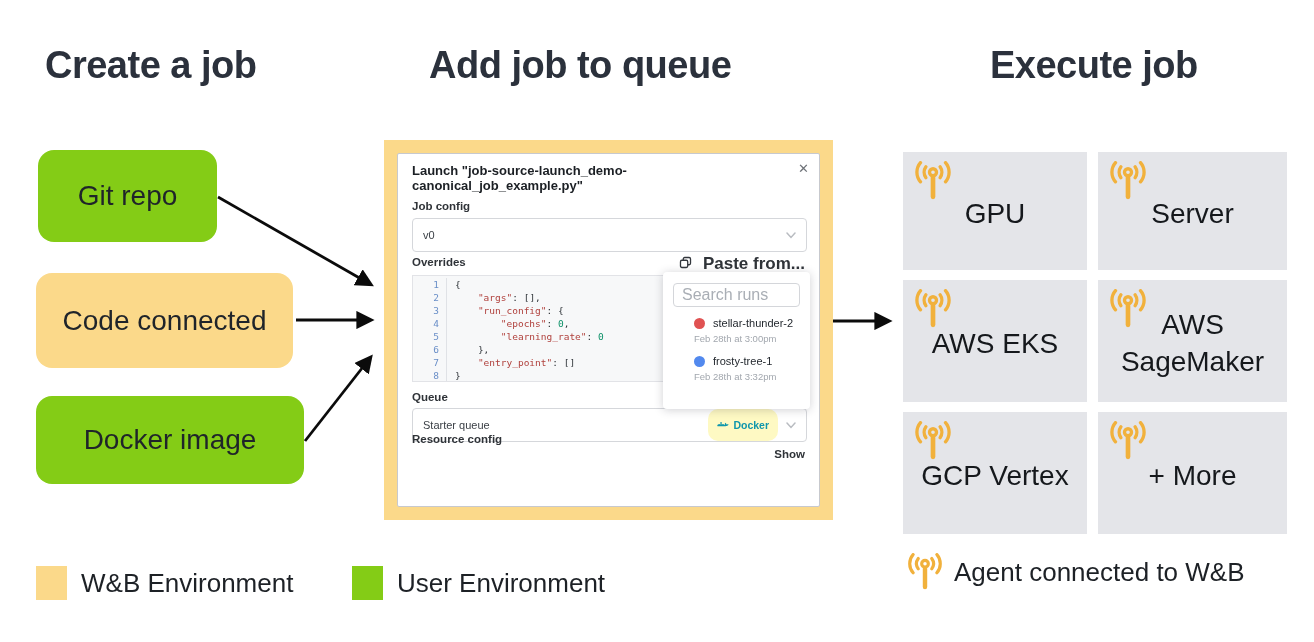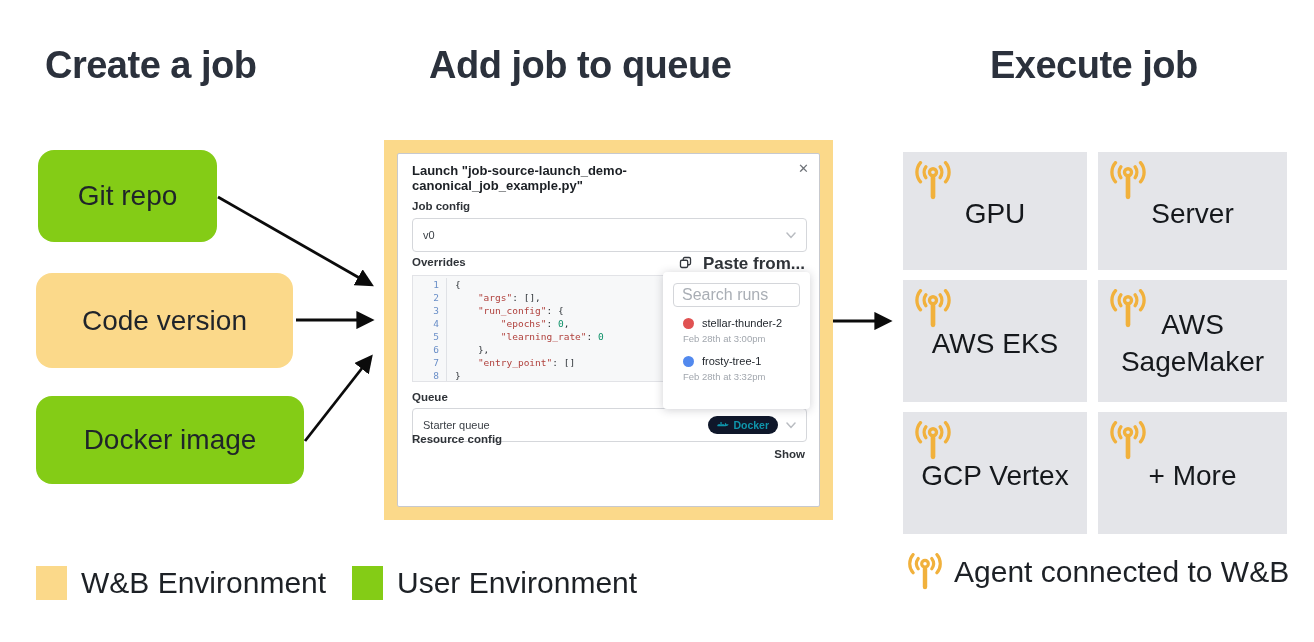--- a/index.html
+++ b/index.html
@@ -34,47 +34,47 @@
 
   
   .editor{left:14px;top:121px;width:395px;height:107px;background:#f7f8f9;border:1px solid #e2e3e7;
     box-sizing:border-box;overflow:hidden;padding-top:2px;}
   .cl{display:flex;height:13px;line-height:13px;font-family:"DejaVu Sans Mono","Liberation Mono",monospace;font-size:9.5px;}
   .ln{width:26px;padding-right:7px;text-align:right;color:#6a8fc8;border-right:1px solid #e0e2e6;flex:none;}
   .lc{white-space:pre;padding-left:8px;}
   .tok-p{color:#2e3338;} .tok-k{color:#b0403c;} .tok-n{color:#0d9168;}
 
   
-  .pill{display:flex;align-items:center;gap:4px;background:#0f172a;color:#0f96ac;border-radius:10px;
-    height:18px;padding:0 9px;font-size:10.5px;font-weight:700;}
+  .pill{display:flex;align-items:center;gap:4px;background:#fef9c3;color:#0f96ac;border-radius:10px;
+    height:32px;padding:0 9px;font-size:10.5px;font-weight:700;}
   .pill svg{width:12px;height:10px;}
   .showlink{font-size:11.5px;font-weight:700;color:#2f3338;cursor:pointer;}
 
   
   .popup{left:663px;top:272px;width:147px;height:137px;background:#fff;border-radius:4px;z-index:6;
     box-shadow:0 1px 10px rgba(40,40,60,.22);}
   .search{position:absolute;left:10px;top:11px;width:127px;height:24px;border:1px solid #d4d6da;border-radius:4px;
     box-sizing:border-box;font-size:16px;padding:0 8px;color:#3c4147;outline:none;font-family:inherit;}
   .search::placeholder{color:#a9aeb5;}
-  .runlist{position:absolute;left:8px;top:40px;width:147px;}
+  .runlist{position:absolute;left:0;top:40px;width:147px;padding-left:19px;}
   .runitem{padding:5px 12px 6px;cursor:pointer;}
   .runrow{display:flex;align-items:center;gap:8px;}
   .rundot{width:11px;height:11px;border-radius:50%;flex:none;}
   .runname{font-size:11px;color:#24292f;}
   .runtime{font-size:9.5px;color:#a2a7ae;margin-top:4px;}
 
   
   .targets{left:903px;top:152px;display:grid;grid-template-columns:184px 189px;
     grid-template-rows:118px 122px 122px;gap:10px 11px;}
   .target{position:relative;background:#e4e5e9;display:flex;align-items:center;justify-content:center;
     text-align:center;font-size:28px;line-height:1.32;color:#15181c;padding:6px 4px 0;box-sizing:border-box;}
   .target .ant{position:absolute;left:10px;top:8px;width:40px;height:42px;color:#f1b13c;}
 
   
-  .lgd{display:flex;align-items:center;gap:14px;font-size:30px;color:#1d2126;}
+  .lgd{display:flex;align-items:center;gap:14px;font-size:26px;color:#1d2126;}
   .swatch{width:31px;height:34px;flex:none;}
   .lgd .ant{width:38px;height:40px;color:#f1b13c;flex:none;}
 </style>
 </head>
 <body>
 
 <svg width="0" height="0" style="position:absolute">
   <defs>
     <symbol id="antenna" viewBox="0 0 48 48">
       <g fill="none" stroke="currentColor" stroke-linecap="round">
@@ -101,21 +101,21 @@
 <div class="canvas">
 
   <div class="abs h1" style="left:429px;top:44px;">Add job to queue</div>
   <div class="abs h1" style="left:45px;top:44px;">Create a job</div>
   <div class="abs h1" style="left:990px;top:44px;">Execute job</div>
 
   <div class="abs srcbox bg-user" style="left:38px;top:150px;width:179px;height:92px;">
     <span>Git repo</span>
   </div>
   <div class="abs srcbox bg-wandb" style="left:36px;top:273px;width:257px;height:95px;">
-    <span>Code version</span>
+    <span>Code connected</span>
   </div>
   <div class="abs srcbox bg-user" style="left:36px;top:396px;width:268px;height:88px;">
     <span>Docker image</span>
   </div>
 
   <svg class="arrows">
     <defs>
       <marker id="arr" viewBox="0 0 10 10" refX="7.5" refY="5" markerWidth="6.5" markerHeight="6.5" orient="auto-start-reverse">
         <path d="M0 0 L10 5 L0 10 z" fill="#0b0b0b"></path>
       </marker>

